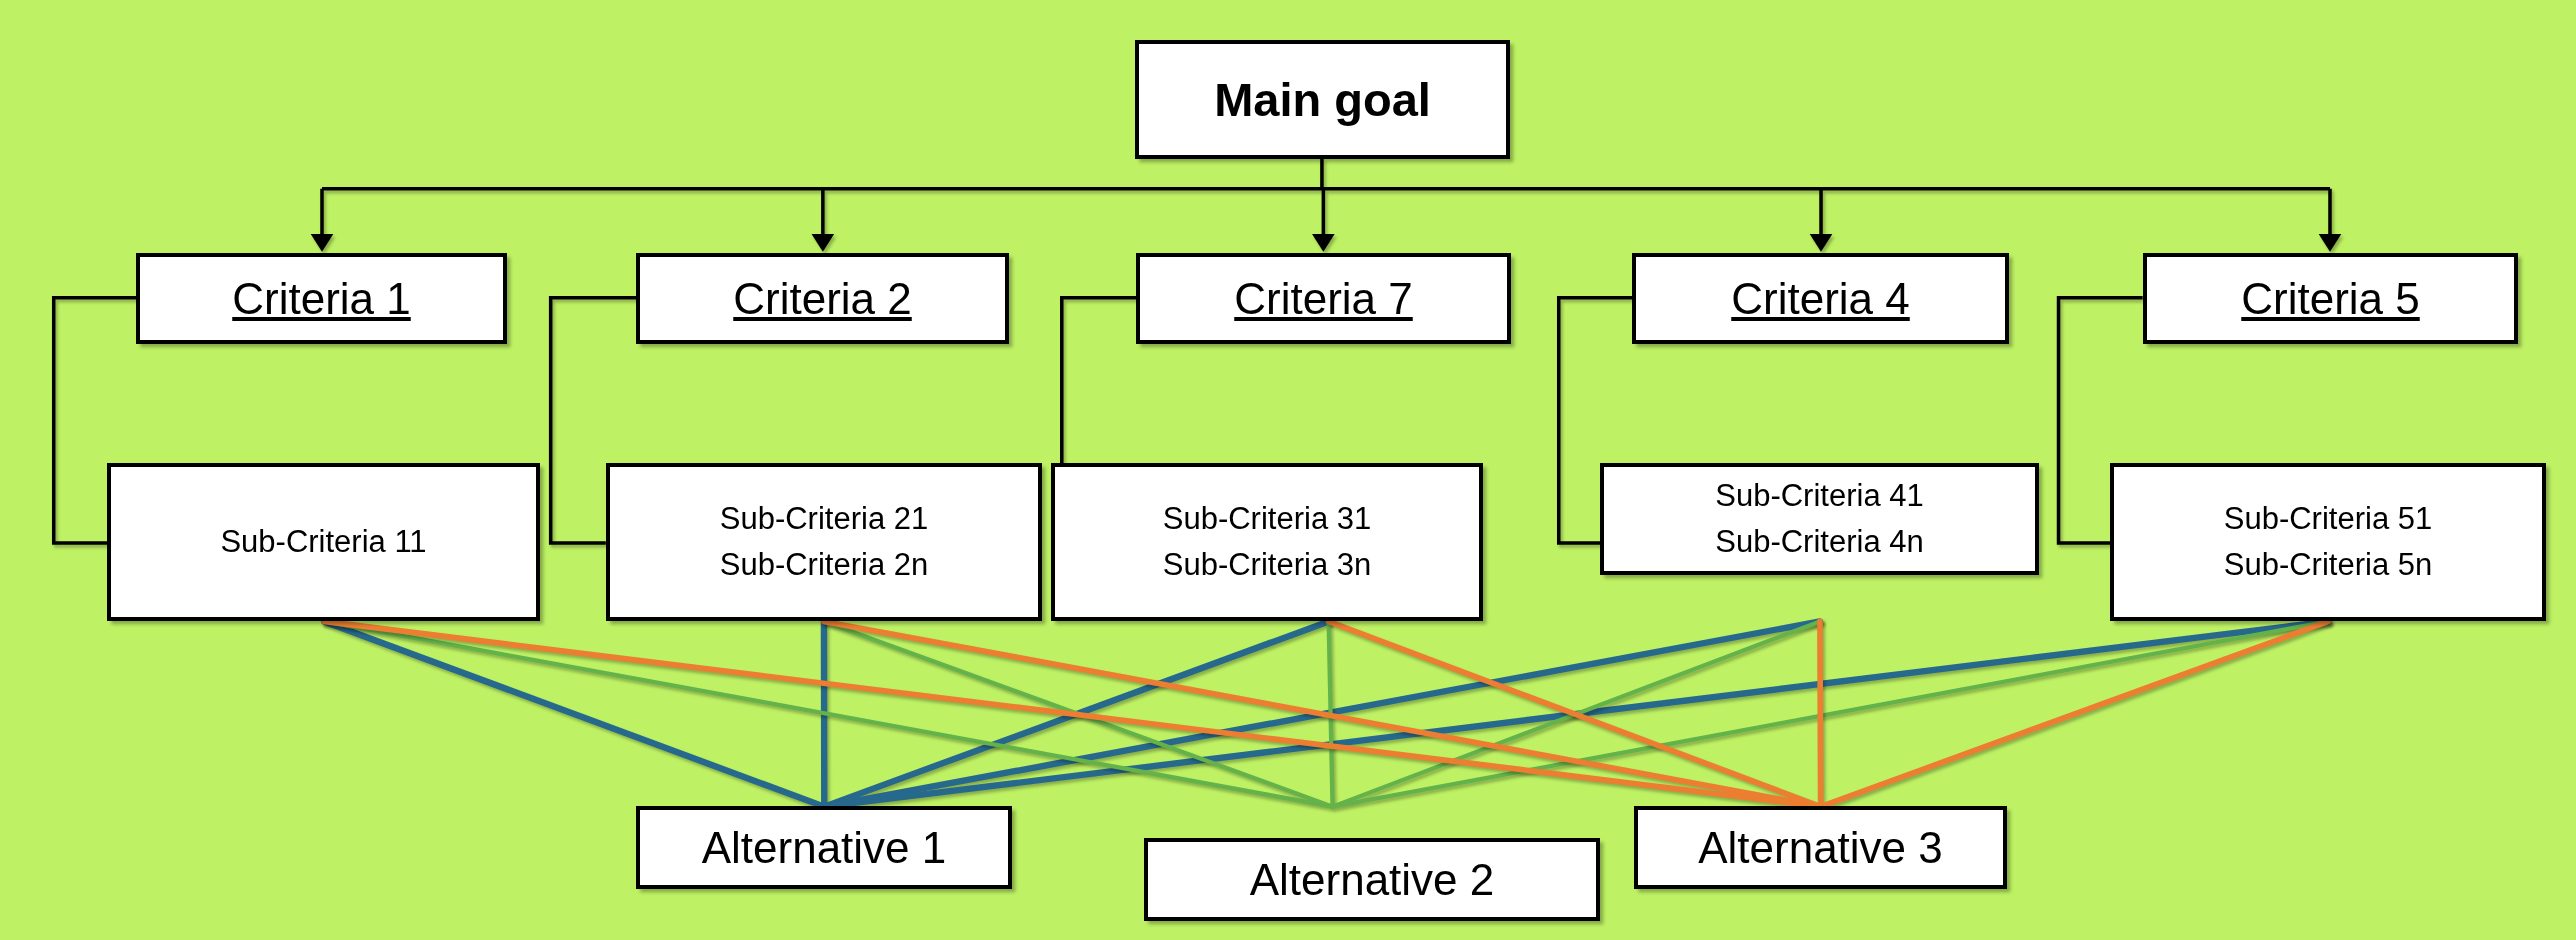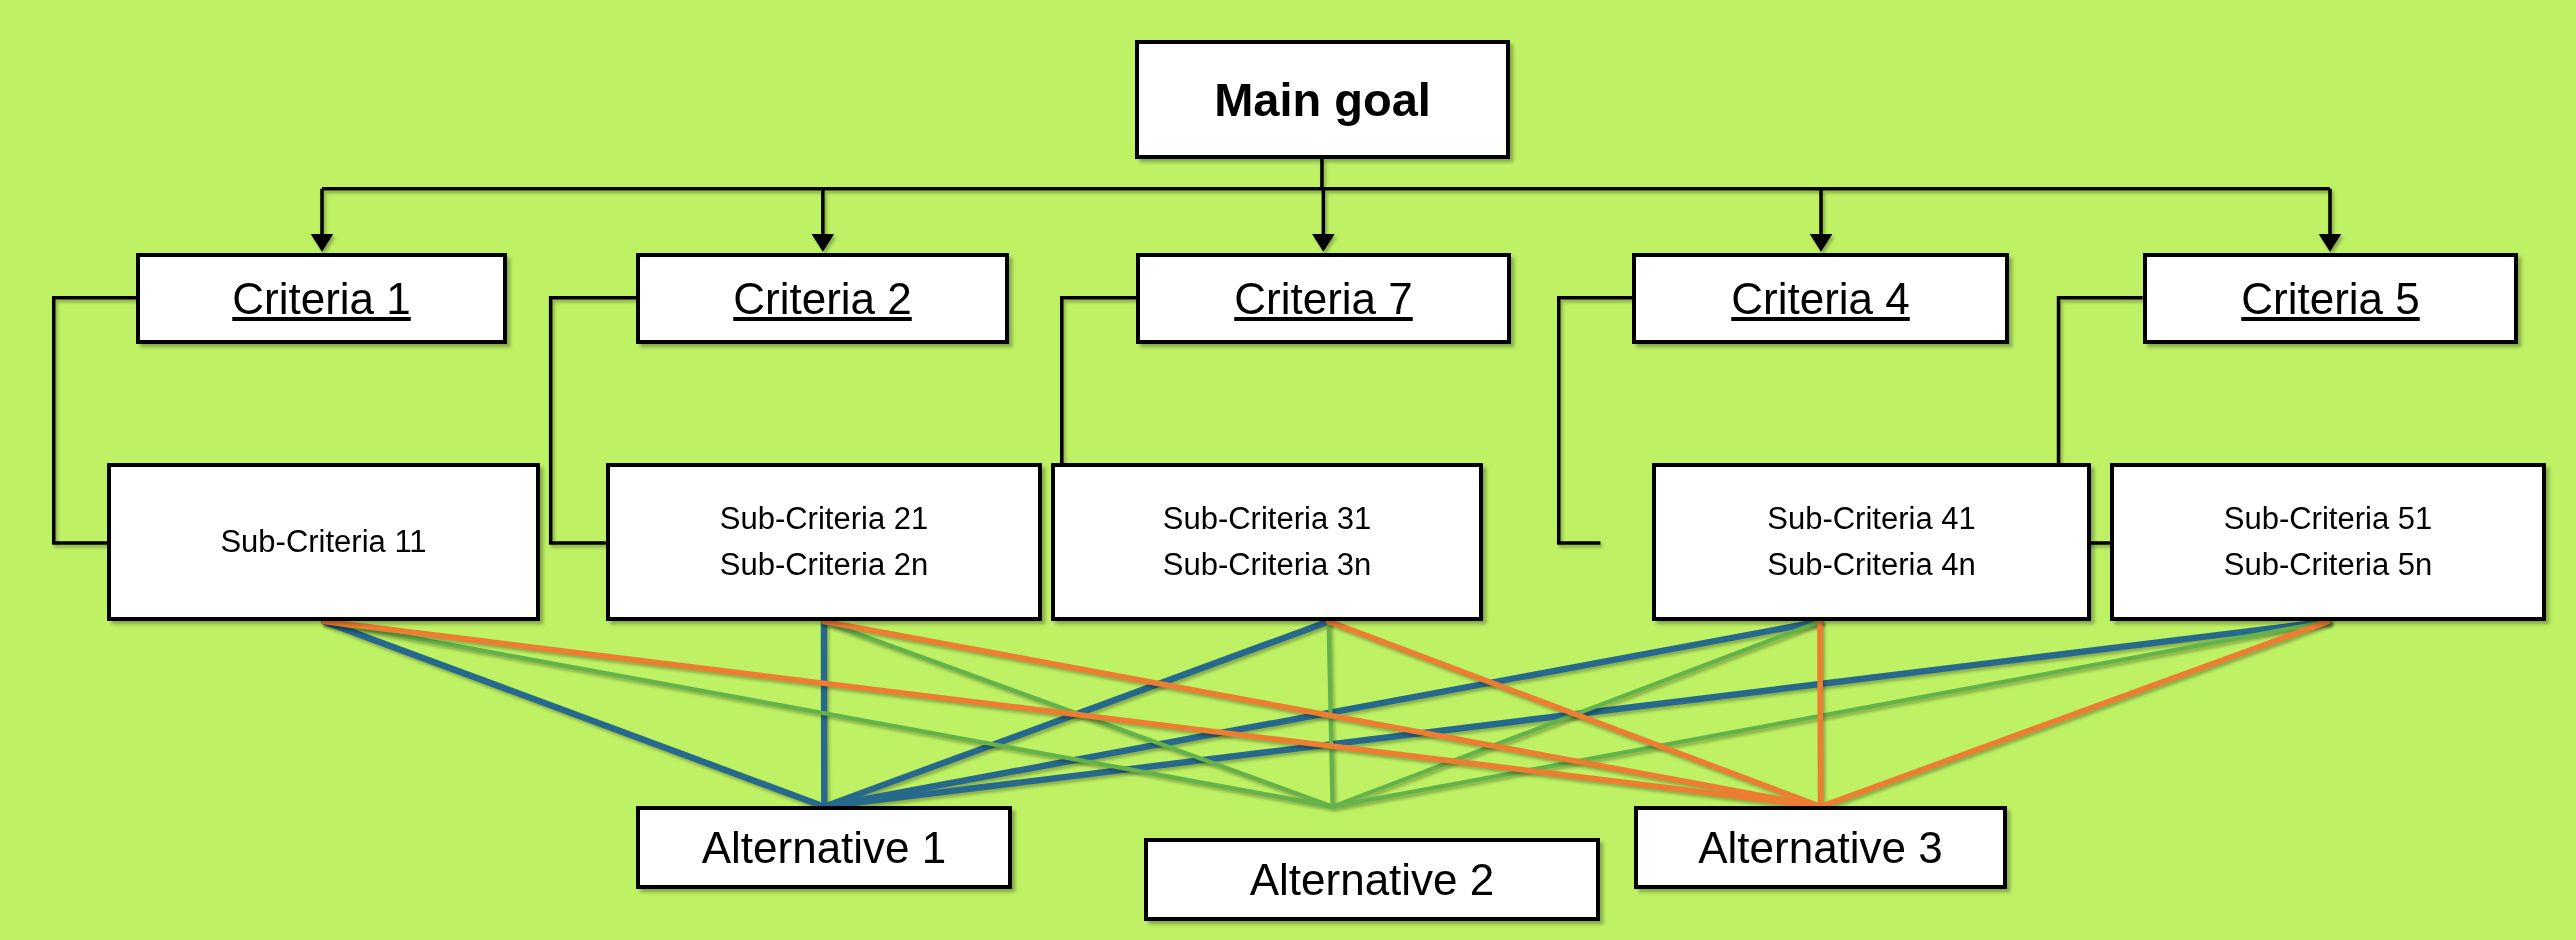--- a/index.html
+++ b/index.html
@@ -115,21 +115,21 @@
         <span>Sub-Criteria 11</span>
       </div>
       <div class="node sub-criteria-box" style="left: 606px; top: 463px; width: 436px; height: 158px;">
         <span>Sub-Criteria 21</span>
         <span>Sub-Criteria 2n</span>
       </div>
       <div class="node sub-criteria-box" style="left: 1051px; top: 463px; width: 432px; height: 158px;">
         <span>Sub-Criteria 31</span>
         <span>Sub-Criteria 3n</span>
       </div>
-      <div class="node sub-criteria-box" style="left: 1652px; top: 463px; width: 439px; height: 158px;">
+      <div class="node sub-criteria-box" style="left: 1600px; top: 463px; width: 439px; height: 112px;">
         <span>Sub-Criteria 41</span>
         <span>Sub-Criteria 4n</span>
       </div>
       <div class="node sub-criteria-box" style="left: 2110px; top: 463px; width: 436px; height: 158px;">
         <span>Sub-Criteria 51</span>
         <span>Sub-Criteria 5n</span>
       </div>
       <div class="node alternative-box" style="left: 636px; top: 806px; width: 376px; height: 83px;">
         <span>Alternative 1</span>
       </div>

